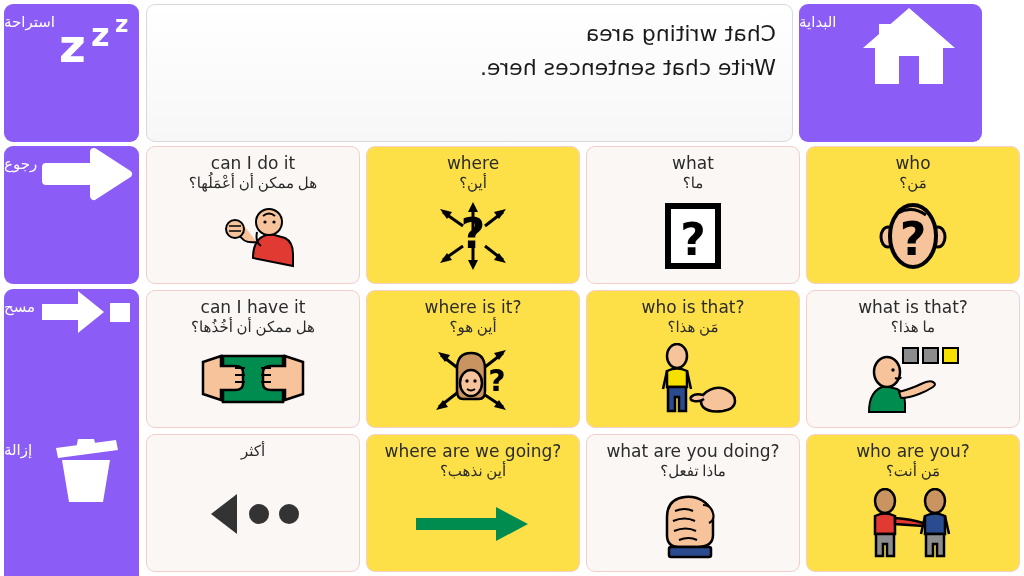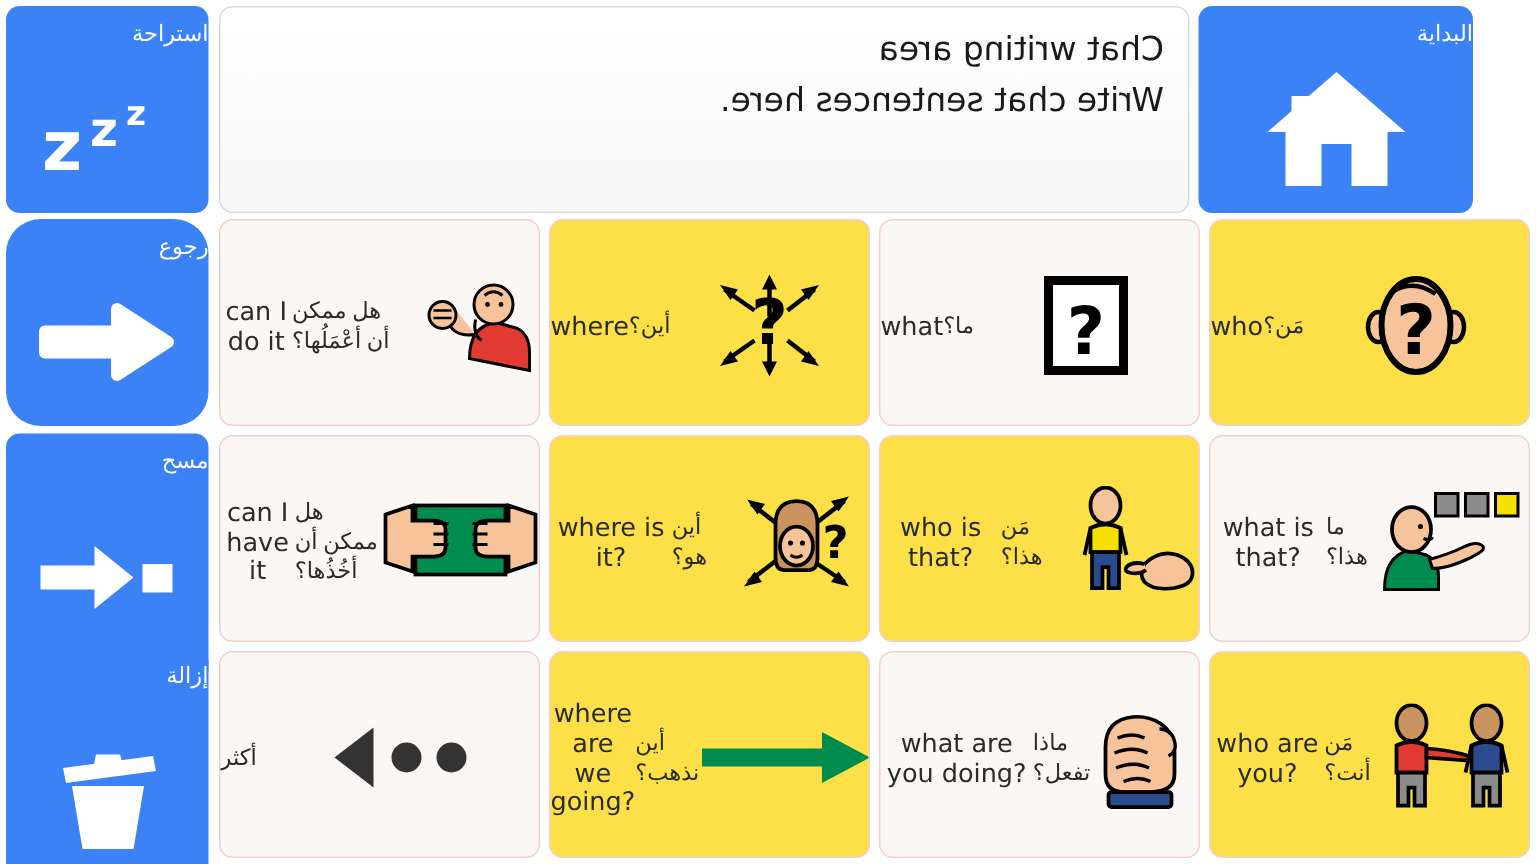--- a/index.html
+++ b/index.html
@@ -15,25 +15,25 @@
   #app {
     position: relative;
     width: 1024px;
     height: 576px;
     background: #ffffff;
   }
 
   
   .nav-btn {
     position: absolute;
-    background: #3b82f6;
+    background: #8b5cf6;
     border-radius: 9px;
     display: flex;
-    flex-direction: column;
-    align-items: flex-end;
+    flex-direction: row;
+    align-items: flex-start;
     color: #ffffff;
     overflow: hidden;
   }
   .nav-btn .nav-label {
     font-size: 15px;
     line-height: 1;
     padding-top: 11px;
     color: #ffffff;
     direction: rtl;
     font-family: "DejaVu Sans", "Liberation Sans", sans-serif;
@@ -42,21 +42,21 @@
   .nav-btn .nav-icon {
     flex: 1;
     width: 100%;
     display: flex;
     align-items: center;
     justify-content: center;
   }
 
   
   #btn-rest   { left: 4px;  top: 4px;   width: 135px; height: 138px; }
-  #btn-back   { left: 4px;  top: 146px; width: 135px; height: 138px; border-radius: 23px; }
+  #btn-back   { left: 4px;  top: 146px; width: 135px; height: 138px; }
   #btn-clear  { left: 4px;  top: 289px; width: 135px; height: 166px; }
   #btn-remove { left: 4px;  top: 432px; width: 135px; height: 176px; }
 
   
   #btn-home   { left: 799px; top: 4px;  width: 183px; height: 138px; }
 
   
   #chat-bar {
     position: absolute;
     left: 146px;
@@ -89,21 +89,21 @@
     display: grid;
     grid-template-columns: repeat(4, 1fr);
     grid-template-rows: repeat(3, 1fr);
     gap: 6px;
   }
   .cell {
     position: relative;
     border-radius: 9px;
     border: 1px solid #f3cfcb;
     display: flex;
-    flex-direction: row;
+    flex-direction: column;
     align-items: center;
     overflow: hidden;
     padding-top: 7px;
   }
   .cell.tint-light { background: #fbf7f5; }
   .cell.tint-pink  { background: #fde047; border-color: #f6cfcc; }
 
   .cell .label-en {
     font-size: 17px;
     line-height: 1.15;

